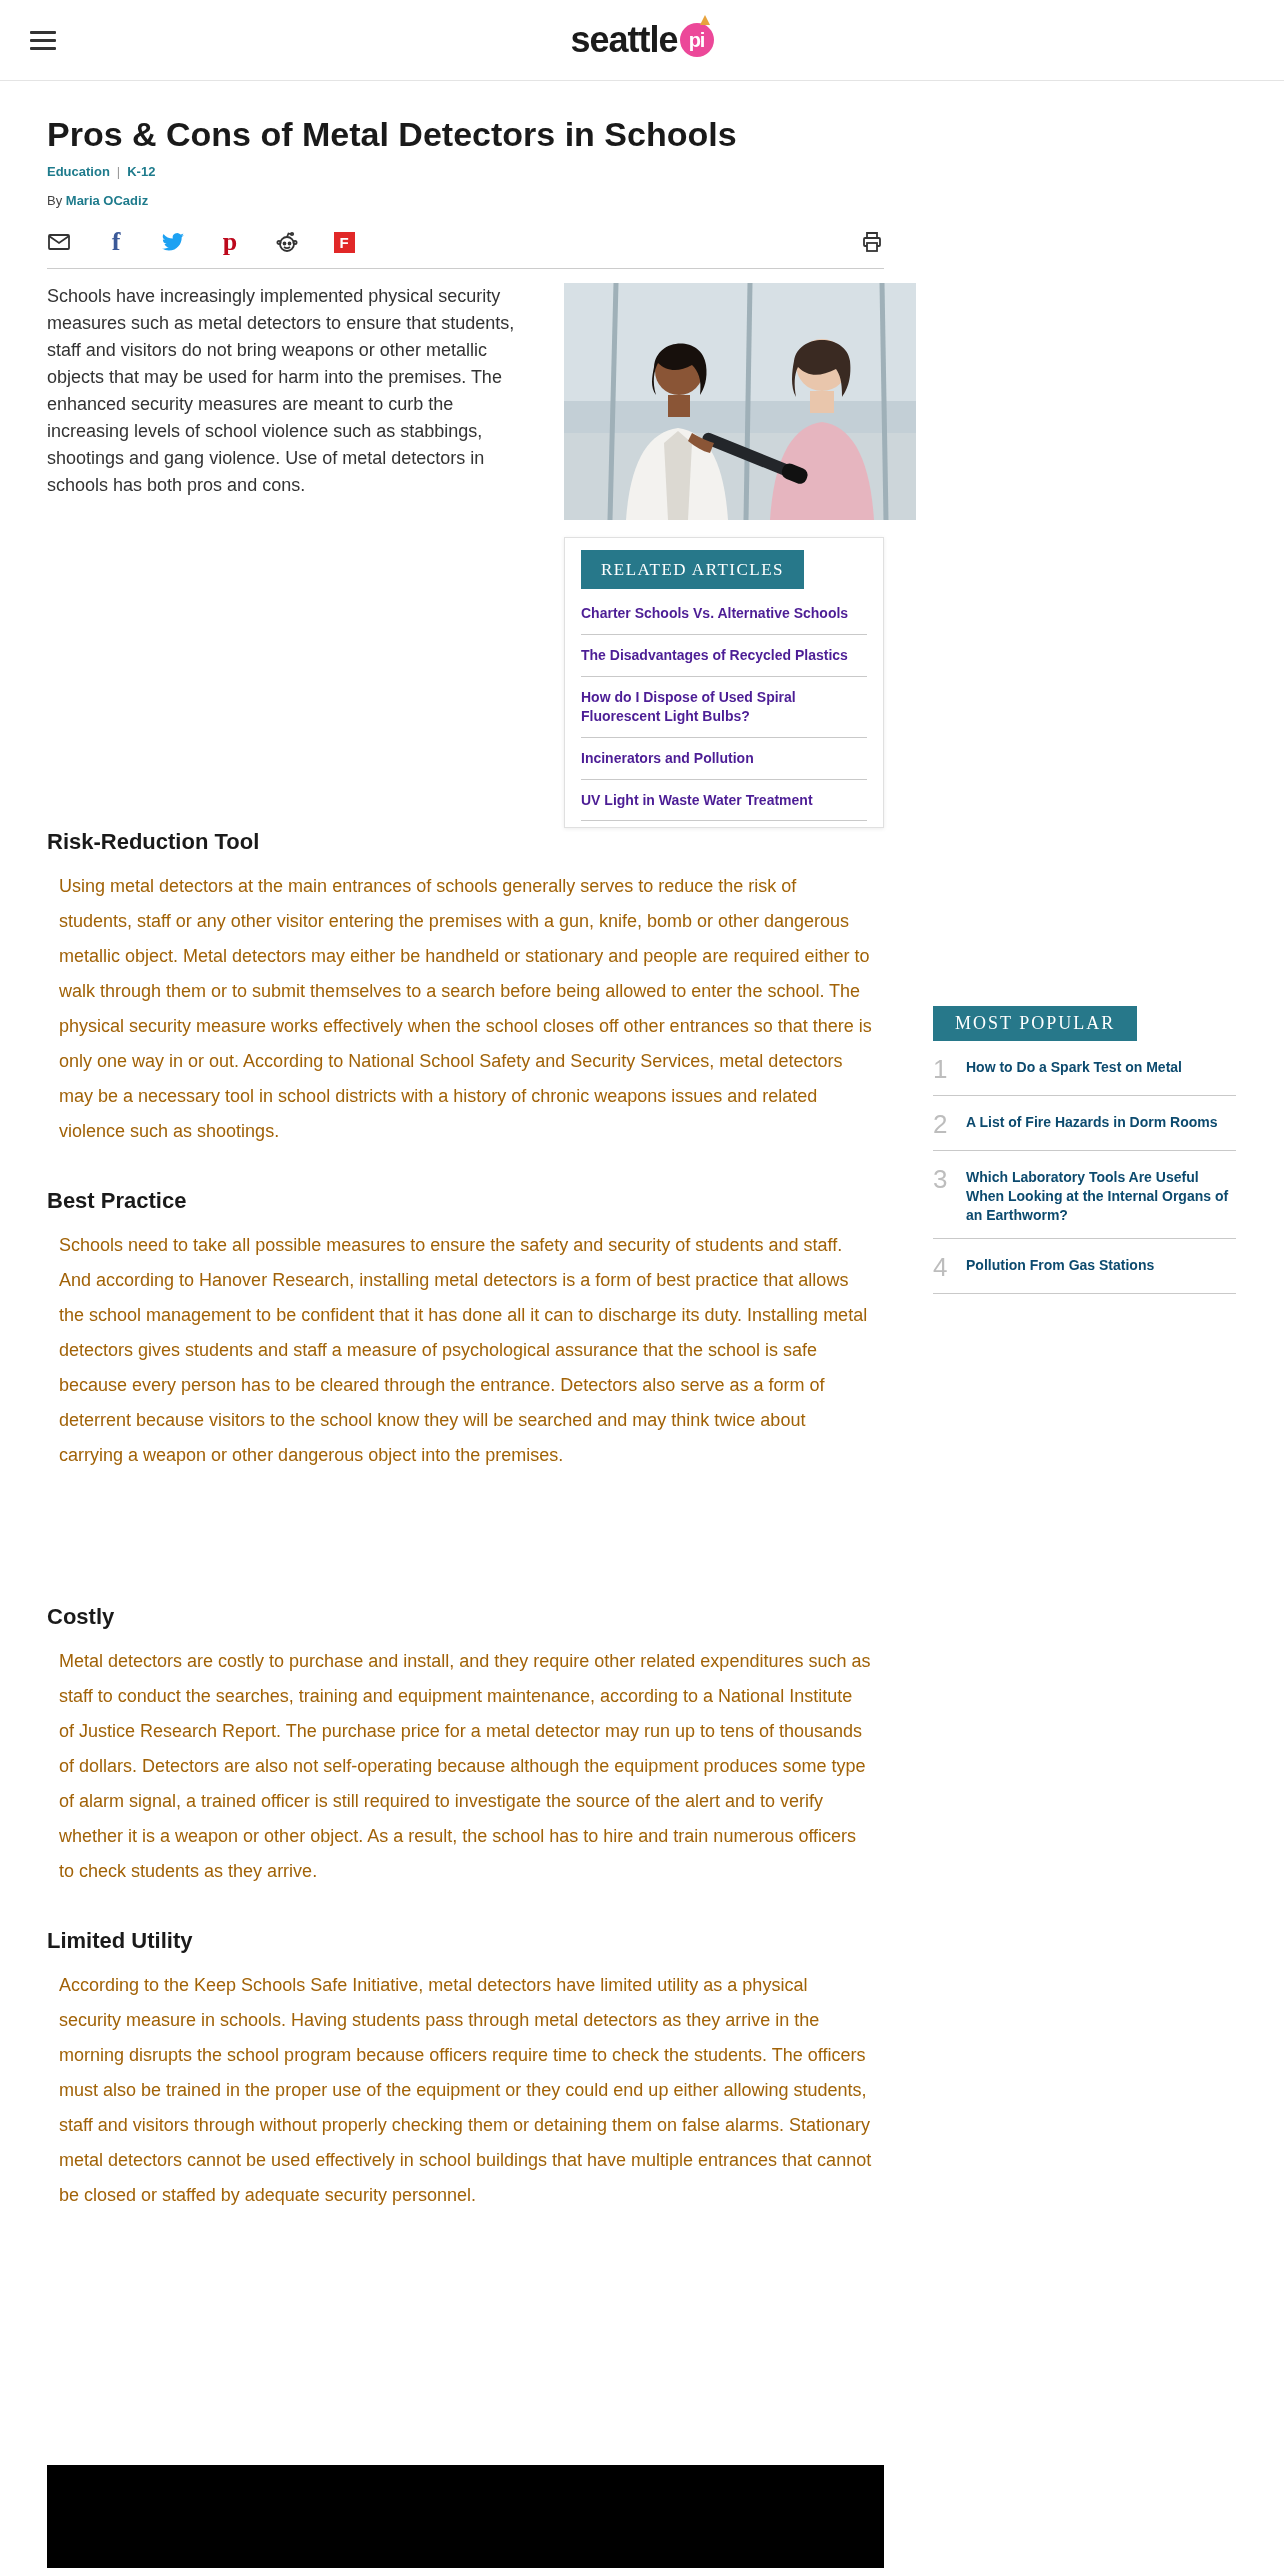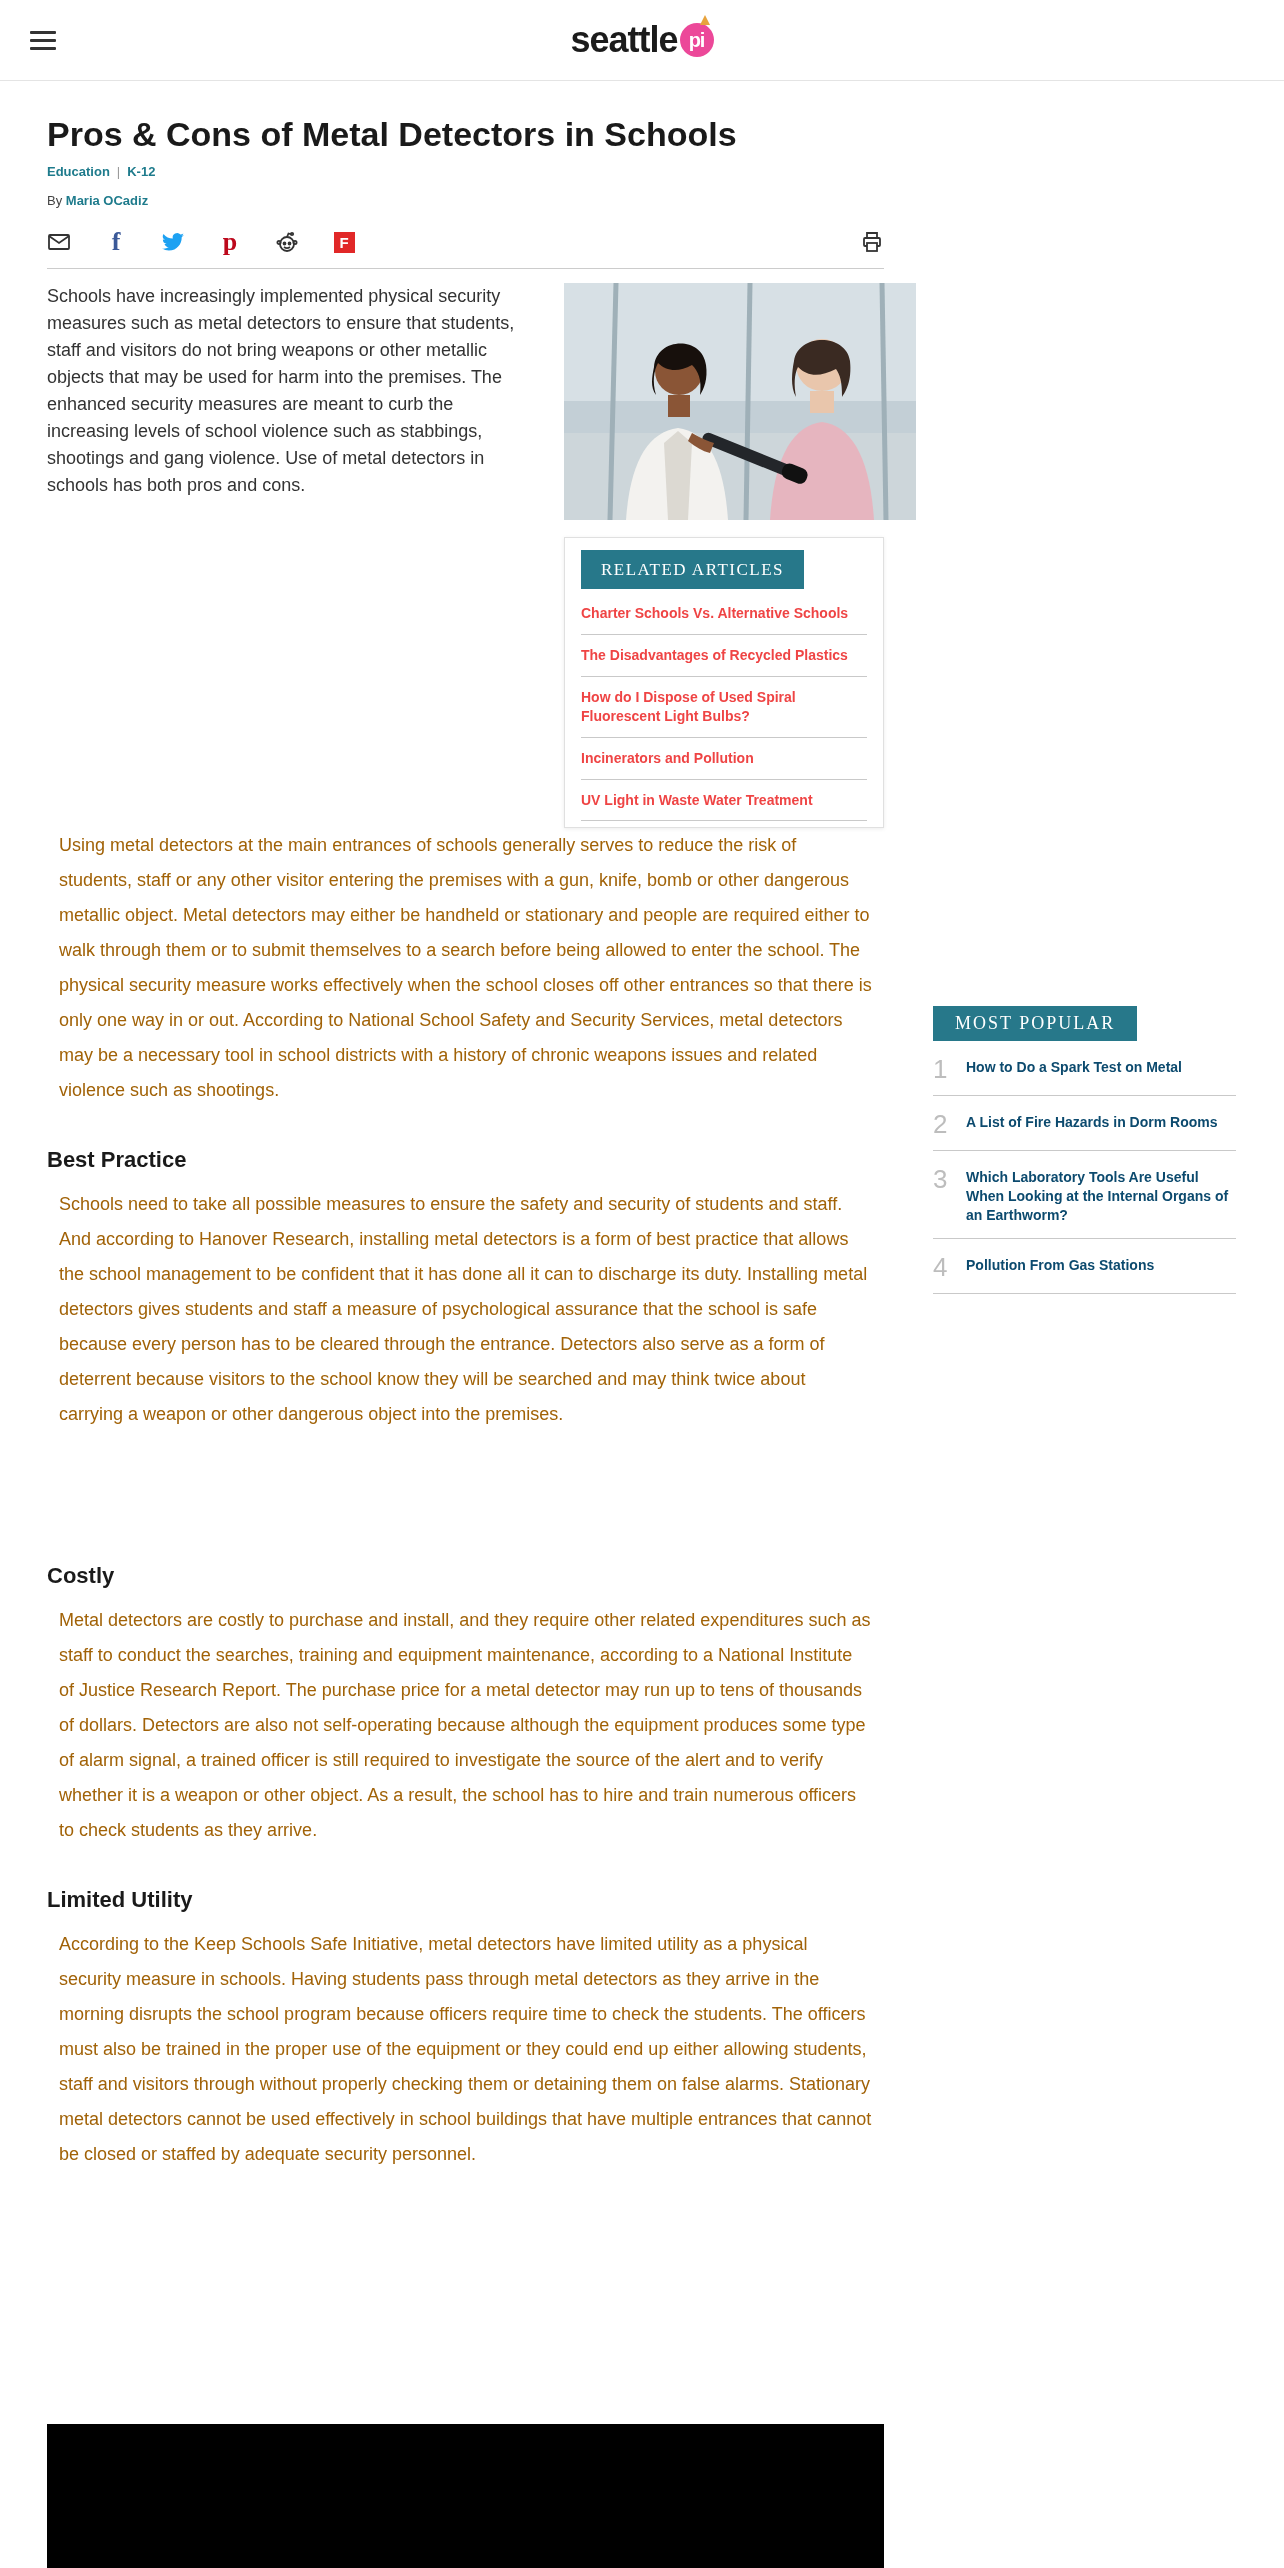--- a/index.html
+++ b/index.html
@@ -32,21 +32,21 @@
   .pin-letter{font-family:"Liberation Serif",serif;font-weight:700;font-size:26px;color:#bd081c;line-height:1;}
   .flip{width:21px;height:21px;background:#e12828;color:#fff;display:flex;align-items:center;justify-content:center;font-weight:700;font-size:15px;}
   .print{margin-left:auto;}
   
   .intro-wrap{margin-top:14px;font-size:18px;line-height:27px;color:#333;}
   .article-media{float:right;width:320px;margin-left:26px;}
   .photo{width:352px;height:237px;display:block;}
   .related-box{margin-top:17px;border:1px solid #e0e0e0;box-shadow:0 1px 4px rgba(0,0,0,.08);padding:12px 16px 6px;background:#fff;}
   .related-header{display:inline-block;background:#27788a;color:#fff;font-family:"Liberation Serif",serif;font-size:17px;letter-spacing:1.5px;padding:6px 20px;}
   .related-list{margin-top:4px;}
-  .related-item{font-size:14px;font-weight:700;color:#ef4444;line-height:1.35;padding:11px 0;border-bottom:1px solid #c9c9c9;cursor:pointer;}
+  .related-item{font-size:14px;font-weight:700;color:#4c1d95;line-height:1.35;padding:11px 0;border-bottom:1px solid #c9c9c9;cursor:pointer;}
   .related-item:last-child{border-bottom:1px solid #c9c9c9;}
   
   .sections section{clear:both;}
   .sections h2{font-size:22px;color:#1a1a1a;margin:38px 0 14px;}
   .sections p{font-size:18px;line-height:35px;margin:12px;color:#a16207;}
   .sections section:nth-of-type(3){margin-top:130px;}
   
   .video-spacer{height:240px;}
   .video-player{width:837px;height:473px;background:#000;position:relative;}
   .spinner{position:absolute;left:50%;top:50%;width:76px;height:76px;margin:-42px 0 0 -42px;border-radius:50%;
@@ -175,20 +175,21 @@
               <div class="related-item">UV Light in Waste Water Treatment</div>
             </div>
         </div>
       </div>
 
       <p style="margin:10px 0 0;">Schools have increasingly implemented physical security measures such as metal detectors to ensure that students, staff and visitors do not bring weapons or other metallic objects that may be used for harm into the premises. The enhanced security measures are meant to curb the increasing levels of school violence such as stabbings, shootings and gang violence. Use of metal detectors in schools has both pros and cons.</p>
 
       <div class="sections">
 
           <section>
+            <h2>Risk-Reduction Tool</h2>
             <p>Using metal detectors at the main entrances of schools generally serves to reduce the risk of students, staff or any other visitor entering the premises with a gun, knife, bomb or other dangerous metallic object. Metal detectors may either be handheld or stationary and people are required either to walk through them or to submit themselves to a search before being allowed to enter the school. The physical security measure works effectively when the school closes off other entrances so that there is only one way in or out. According to National School Safety and Security Services, metal detectors may be a necessary tool in school districts with a history of chronic weapons issues and related violence such as shootings.</p>
           </section>
 
           <section>
             <h2>Best Practice</h2>
             <p>Schools need to take all possible measures to ensure the safety and security of students and staff. And according to Hanover Research, installing metal detectors is a form of best practice that allows the school management to be confident that it has done all it can to discharge its duty. Installing metal detectors gives students and staff a measure of psychological assurance that the school is safe because every person has to be cleared through the entrance. Detectors also serve as a form of deterrent because visitors to the school know they will be searched and may think twice about carrying a weapon or other dangerous object into the premises.</p>
           </section>
 
           <section>
             <h2>Costly</h2>

